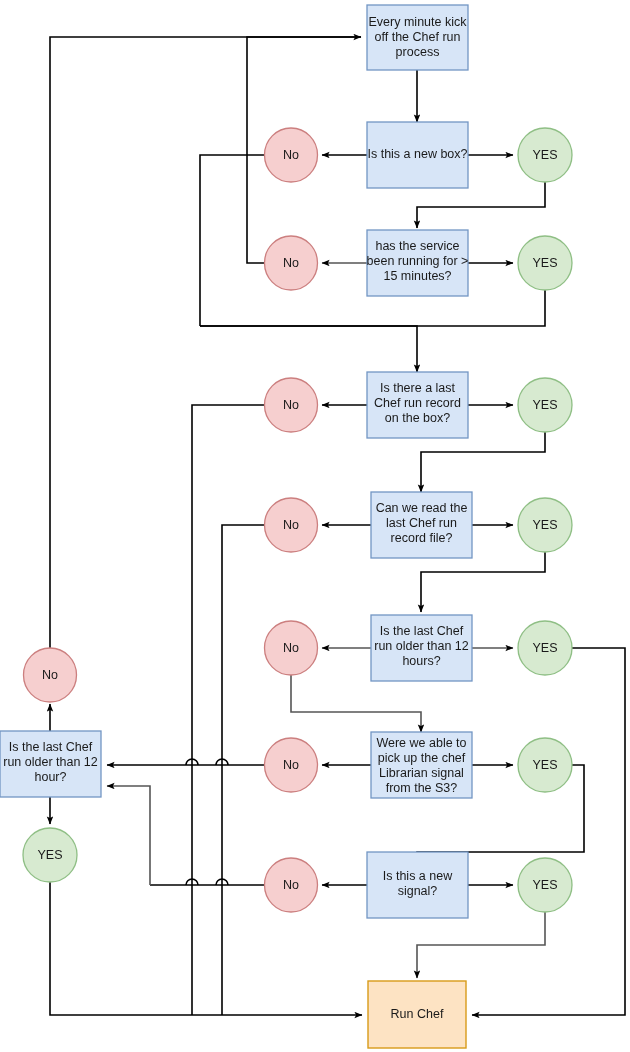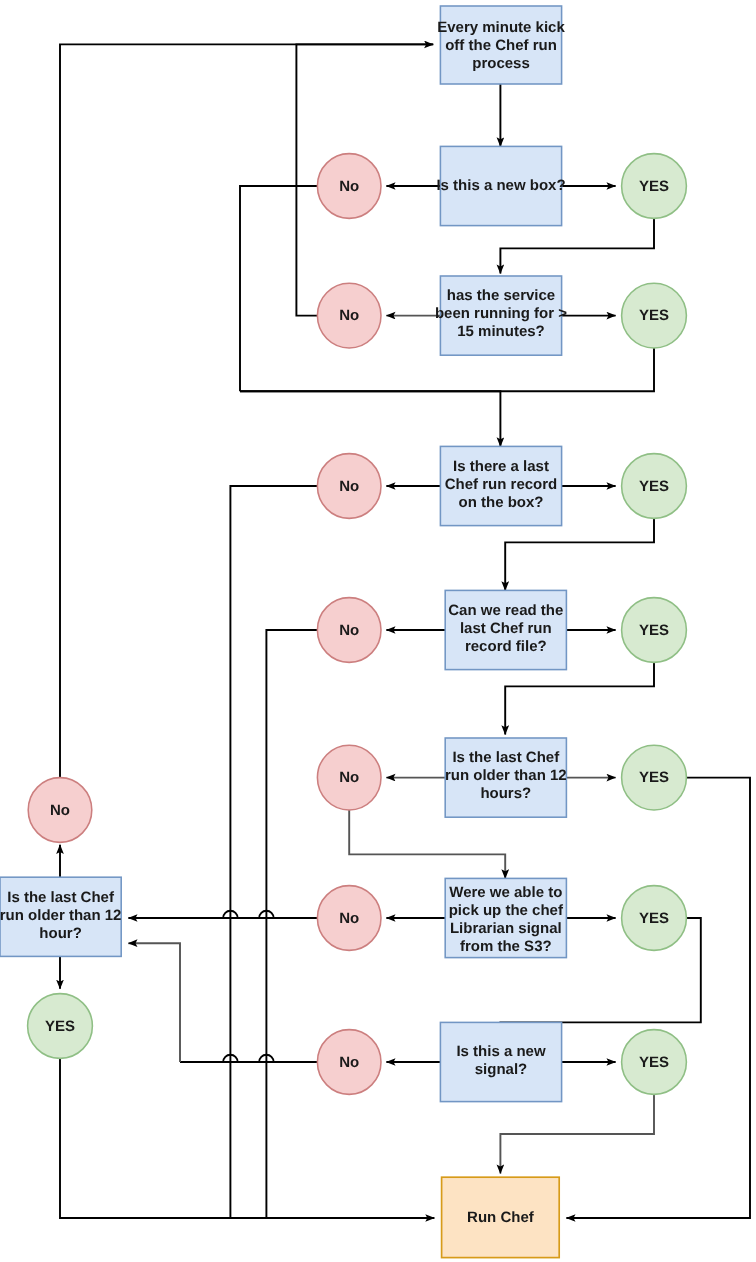--- a/index.html
+++ b/index.html
@@ -1,17 +1,17 @@
 <!DOCTYPE html>
 <html><head>
 <meta charset="utf-8">
 <style>
   html,body{margin:0;padding:0;background:#ffffff;}
   body{width:630px;height:1052px;overflow:hidden;font-family:"Liberation Sans",sans-serif;}
-  #stage{position:relative;width:630px;height:1052px;font-weight:bold;}
+  #stage{position:relative;width:630px;height:1052px;}
   svg#flow{position:absolute;left:0;top:0;width:630px;height:1052px;display:block;}
   .nodeText{font-family:"Liberation Sans",sans-serif;font-size:12.5px;fill:#1a1a1a;text-anchor:middle;dominant-baseline:middle;}
   .edge{fill:none;stroke:#000000;stroke-width:1.6px;}
   .edge-grey{fill:none;stroke:#555555;stroke-width:1.6px;}
   .shape-proc{fill:#d7e5f7;stroke:#7296c4;stroke-width:1.3px;}
   .shape-run{fill:#fde3c3;stroke:#d79b19;stroke-width:1.4px;}
   .shape-no{fill:#f6cfcf;stroke:#cc7f7f;stroke-width:1.3px;}
   .shape-yes{fill:#d7ead0;stroke:#8fbf85;stroke-width:1.3px;}
 </style>
 </head>

